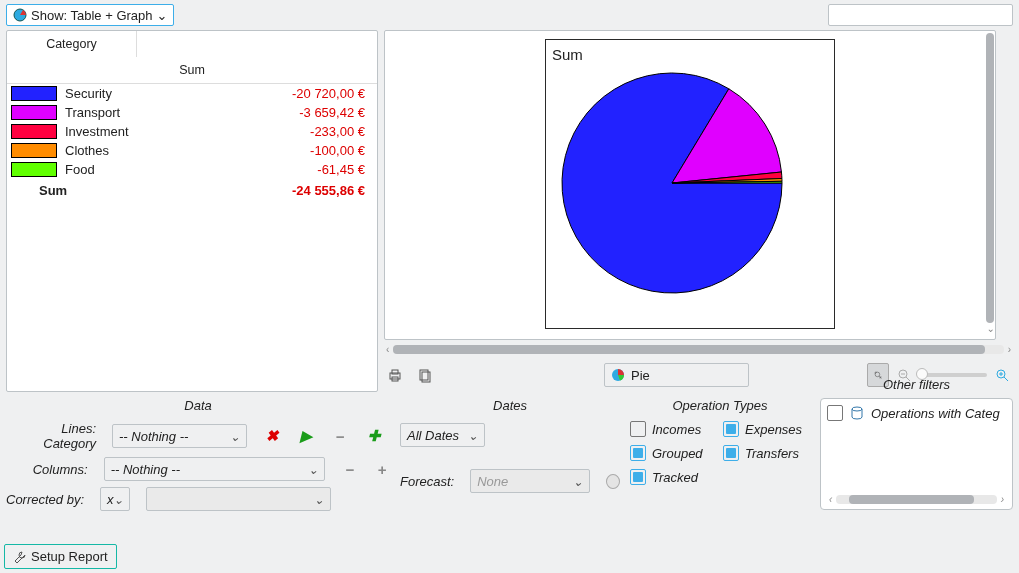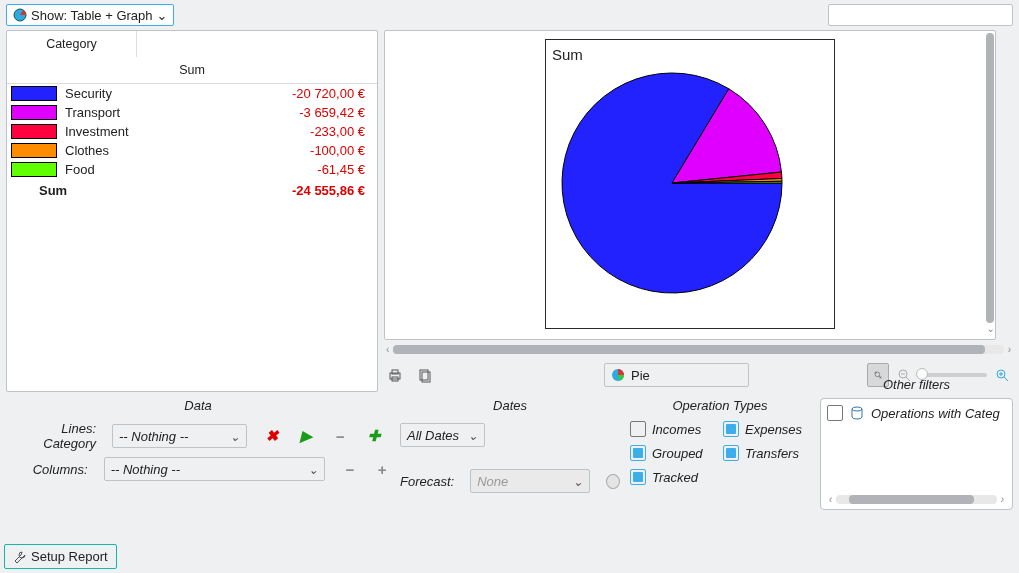--- a/index.html
+++ b/index.html
@@ -231,20 +231,31 @@
     </div>
     <div class="row">
       <label>Columns:</label>
       <div class="sel w240">
           <span>-- Nothing --</span>
           <span class="chev-dn"></span>
         </div>
       <span class="ibtn grey">−</span>
       <span class="ibtn grey">+</span>
     </div>
+    <div class="row">
+      <label style="width:auto">Corrected by:</label>
+      <div class="sel w28">
+          <span>x</span>
+          <span class="chev-dn"></span>
+        </div>
+      <div class="sel w185 disabled">
+          <span></span>
+          <span class="chev-dn"></span>
+        </div>
+    </div>
   </div>
 
   <div class="section dates-sec">
     <h4>Dates</h4>
     <div class="row" style="margin-top:10px">
       <div class="sel" style="width:85px">
           <span>All Dates</span>
           <span class="chev-dn"></span>
         </div>
     </div>

